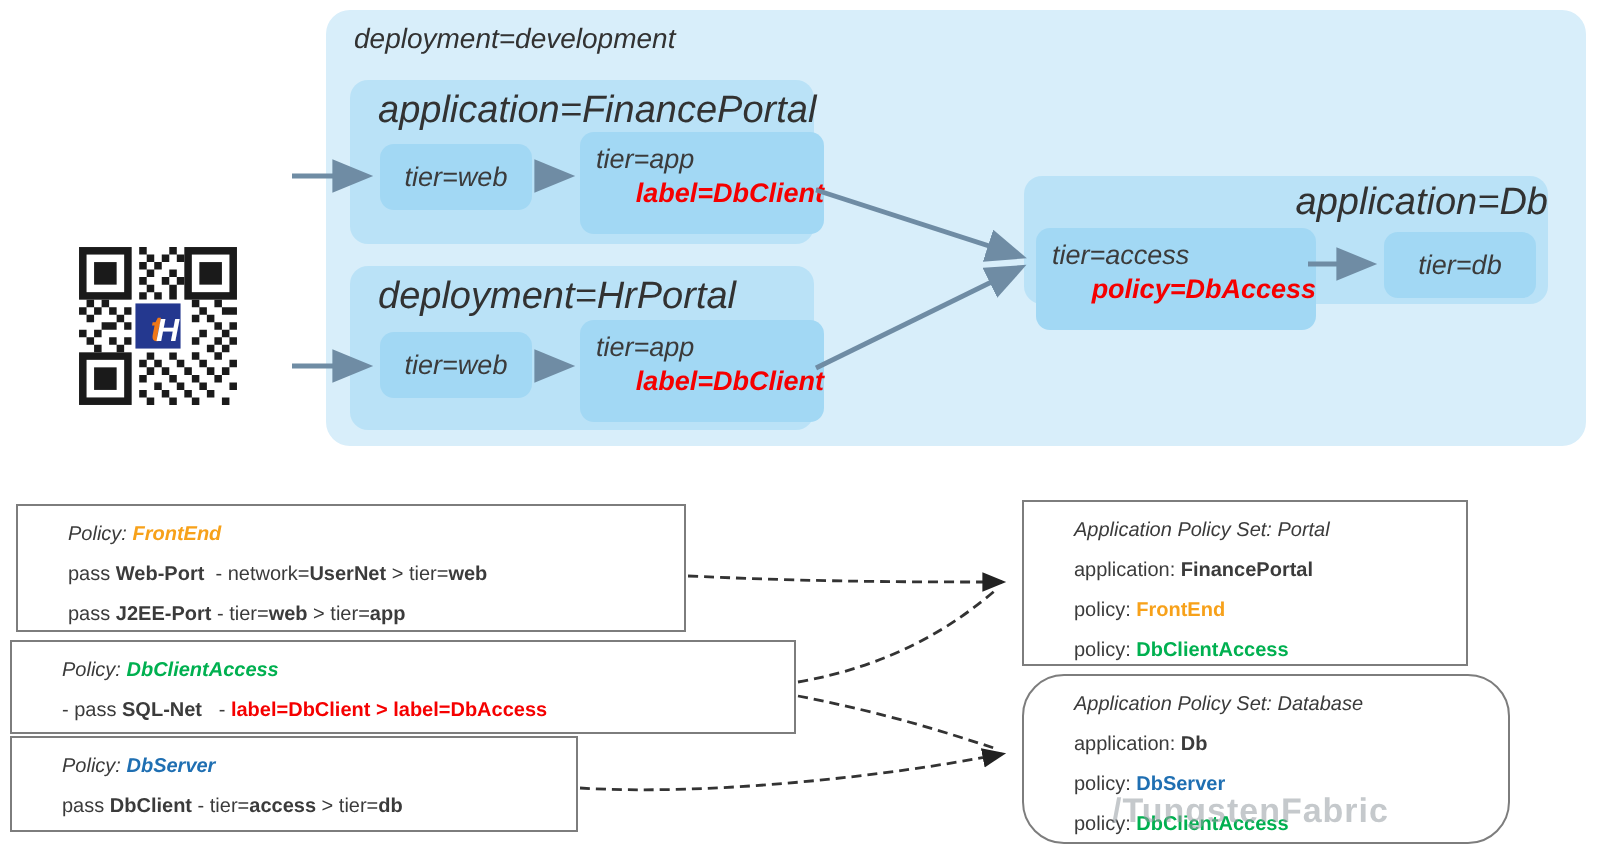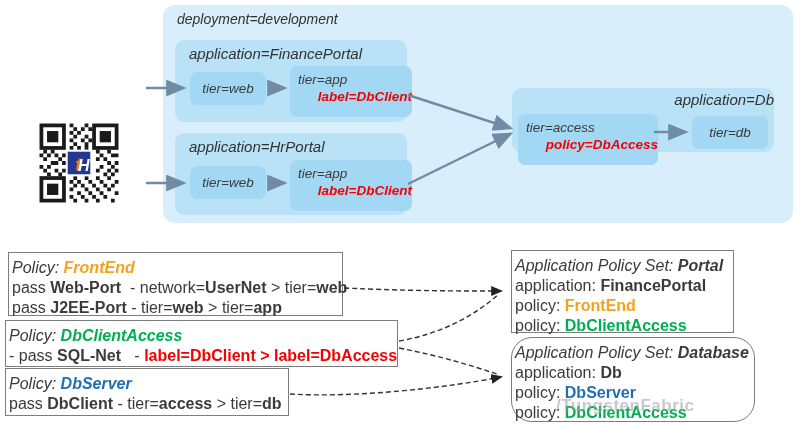--- a/index.html
+++ b/index.html
@@ -9,36 +9,36 @@
   }
   .abs { position:absolute; }
   .b  { font-weight:bold; }
 
   
   .outer-box   { background:#d8eefa; border-radius:12px; }
   .app-box     { background:#bae2f7; border-radius:9px; }
   .tier-box    { background:#a2d8f4; border-radius:7px; font-size:13.5px; font-style:italic; }
   .tier-center { display:flex; align-items:center; justify-content:center; }
   .tier-two    { padding:5px 0 0 8px; line-height:17px; }
-  .diagram-lbl { font-size:15px; font-style:italic; color:#323232; white-space:pre; }
+  .diagram-lbl { font-size:19px; font-style:italic; color:#323232; white-space:pre; }
   .deploy-lbl  { font-size:14px; }
   .tag-red     { color:#f50000; font-weight:bold; font-style:italic;text-align:right; }
 
   
-  .wbox { background:#ffffff; border:1.5px solid #7d7d7d; font-size:16px;
-          line-height:20px; padding:5px 3px; box-sizing:border-box; }
+  .wbox { background:#ffffff; border:1.5px solid #7d7d7d; font-size:10px;
+          line-height:20px; padding:5px 25px; box-sizing:border-box; }
   .pline { white-space:pre; color:#3b3b3b; }
   .orange { color:#f7a11a; }
   .green  { color:#00b050; }
   .blue   { color:#1f6fb2; }
   .red    { color:#f50000; }
   .ptitle { white-space:pre; font-style:italic; }
   .ptitle .pname { font-weight:bold; }
   .aps-title { white-space:pre; font-style:italic; }
-  .aps-title .pname { font-weight:bold; }
+  .aps-title .pname { font-weight:normal; }
 
   .watermark { z-index:4; font-size:17px; color:rgba(150,156,163,0.55);
                white-space:pre; letter-spacing:0.5px; }
 
   svg.overlay { position:absolute; left:0; top:0; z-index:10; pointer-events:none; }
   #qr-svg { position:absolute; }
 </style>
 </head>
 <body>
 
@@ -90,21 +90,21 @@
   <div class="abs diagram-lbl" style="left:189px; top:45px;">application=FinancePortal</div>
   <div class="abs tier-box tier-center" style="left:190px; top:72px; width:76px; height:33px;">
     <span>tier=web</span>
   </div>
   <div class="abs tier-box tier-two" style="left:290px; top:66px; width:114px; height:46px;">
     <div>tier=app</div>
     <div class="tag-red">label=DbClient</div>
   </div>
 
   <div class="abs app-box" style="left:175px; top:133px; width:232px; height:82px;"></div>
-  <div class="abs diagram-lbl" style="left:189px; top:138px;">application=HrPortal</div>
+  <div class="abs diagram-lbl" style="left:189px; top:138px;">deployment=HrPortal</div>
   <div class="abs tier-box tier-center" style="left:190px; top:166px; width:76px; height:33px;">
     <span>tier=web</span>
   </div>
   <div class="abs tier-box tier-two" style="left:290px; top:160px; width:114px; height:46px;">
     <div>tier=app</div>
     <div class="tag-red">label=DbClient</div>
   </div>
 
   <div class="abs app-box" style="left:512px; top:88px; width:262px; height:64px;"></div>
   <div class="abs diagram-lbl" style="left:512px; top:91px; width:262px; text-align:right;">application=Db</div>

